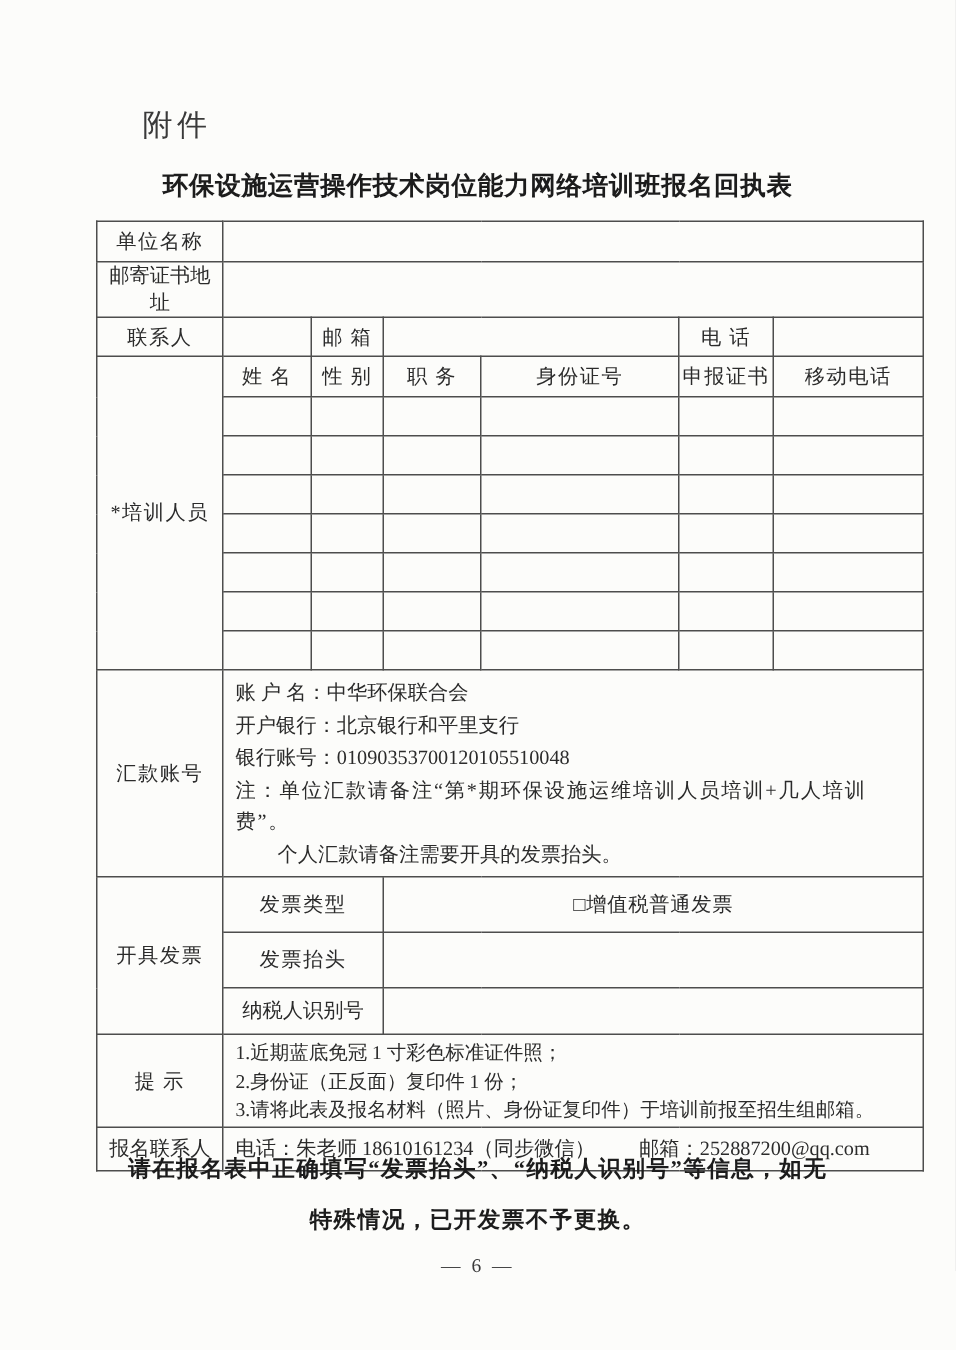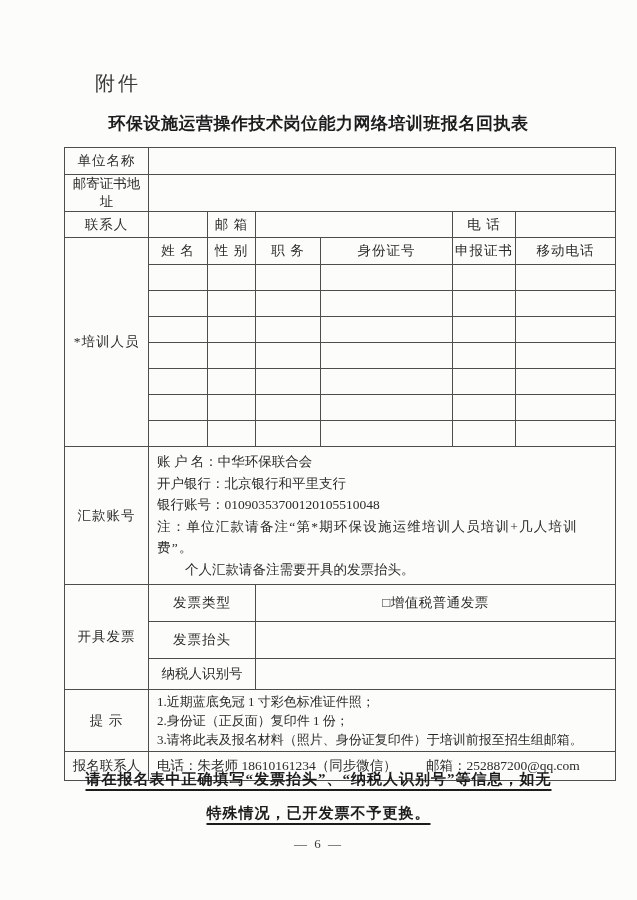--- a/index.html
+++ b/index.html
@@ -47,21 +47,20 @@
   .inv-val { text-align: center; letter-spacing: 0.5px; }
   .tips-cell { height: 62px; }
   .tips { padding: 2px 6px; line-height: 19px; font-size: 13px; }
   .r-regcontact td { height: 29px; }
   .regc { padding-left: 6px; }
   .regc .phone { margin-right: 26px; }
   .footer-notice {
     position: absolute; left: 0; width: 100%;
     text-align: center; font-weight: bold; font-size: 15px;
     letter-spacing: 1px; color:#1c1c1c;
-    text-decoration: underline;
     text-underline-offset: 5px;
     text-decoration-thickness: 1.5px;
   }
   .fn1 { top: 770px; }
   .fn2 { top: 804px; }
   .page-number {
     position: absolute; left: 0; top: 836px; width: 100%;
     text-align: center; font-size: 13px; color:#3a3a3a; letter-spacing: 2px;
   }
 </style>

